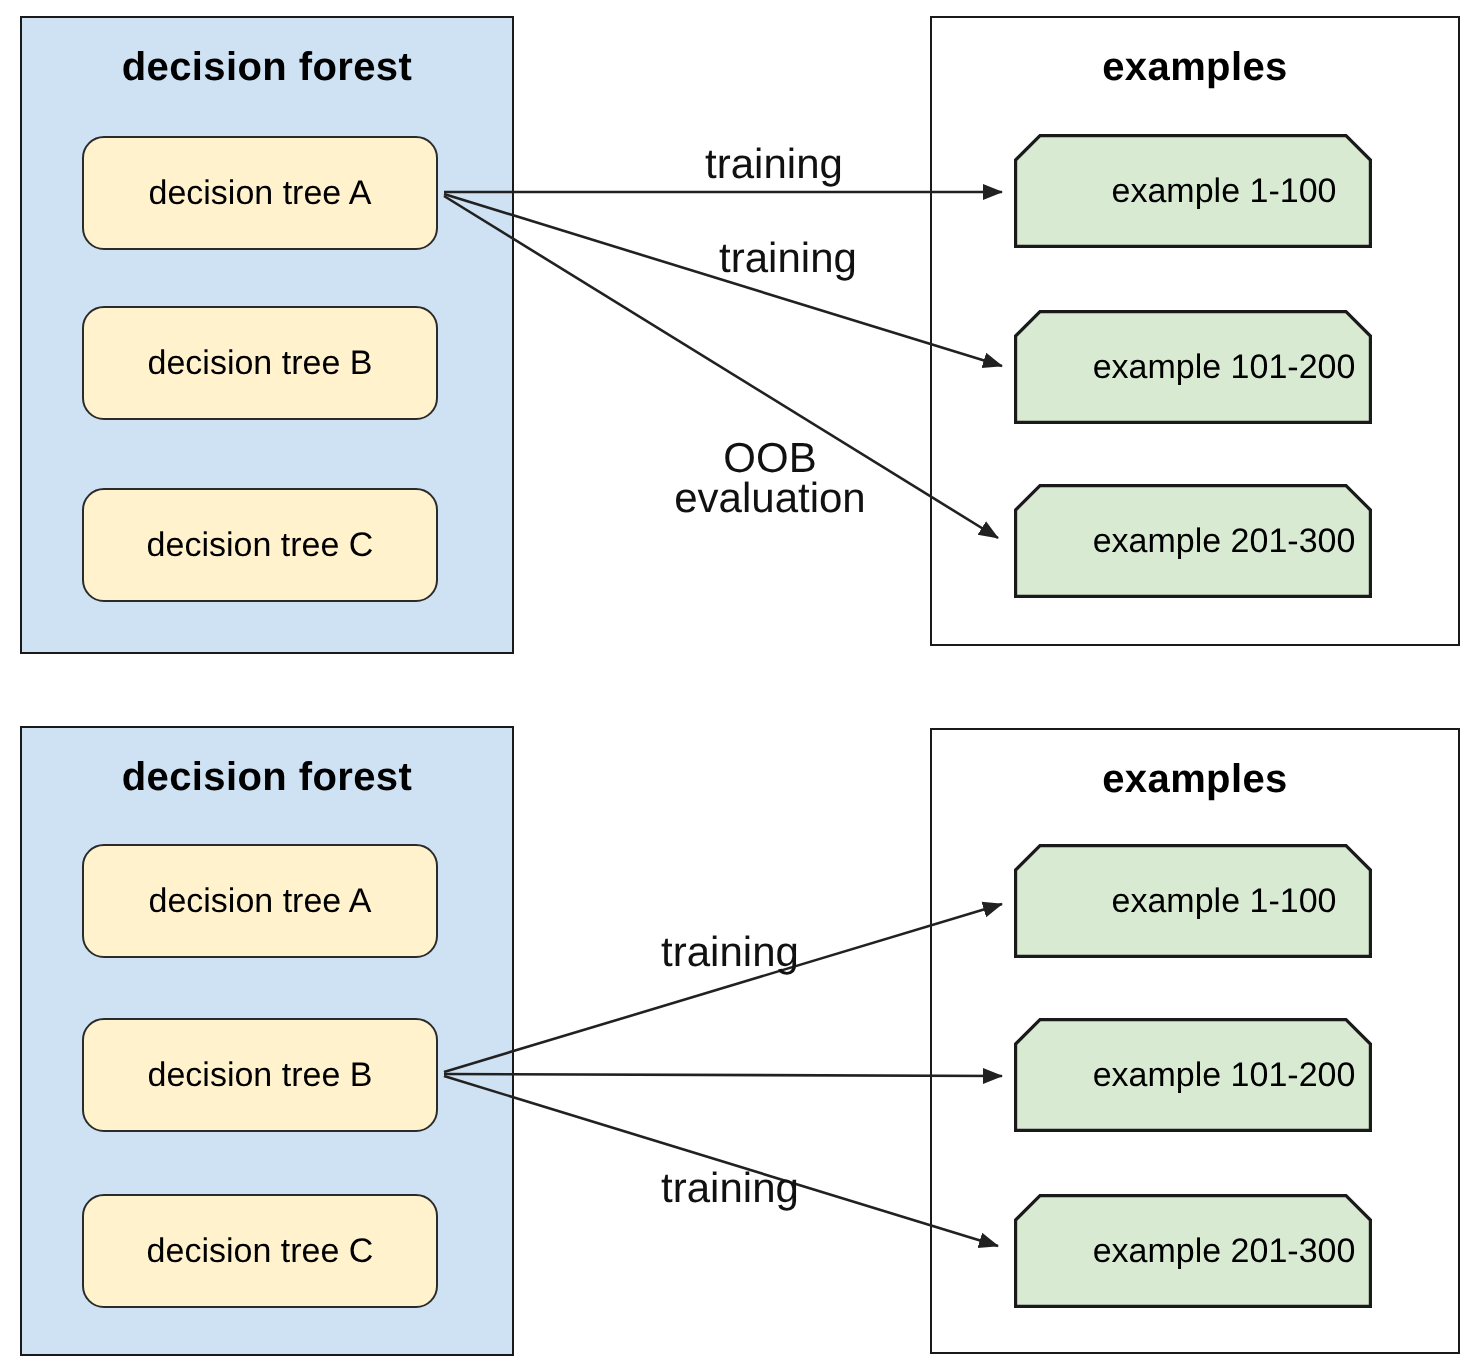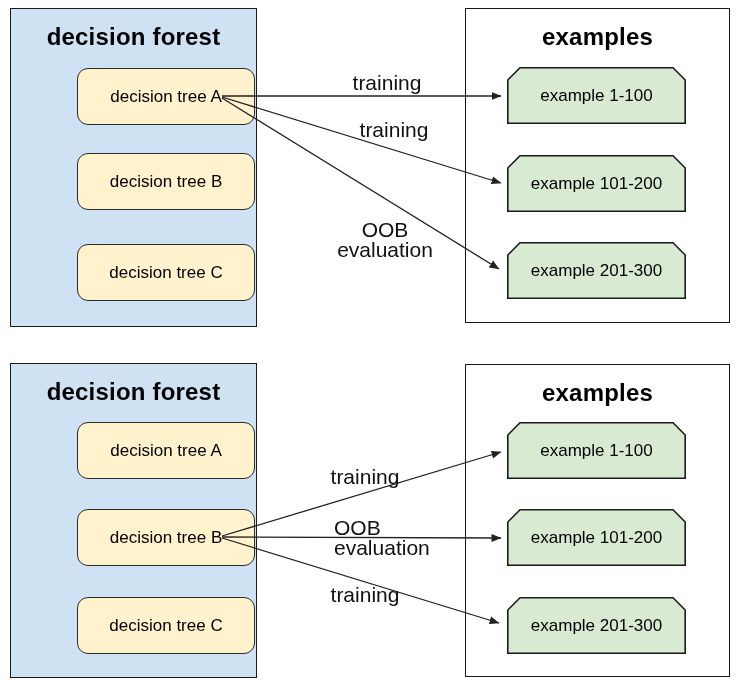--- a/index.html
+++ b/index.html
@@ -15,38 +15,37 @@
     position:absolute;
     box-sizing:border-box;
     border:1.7px solid #1a1a1a;
   }
   .forest-box{ background:#cfe2f3; }
   .examples-box{ background:#ffffff; }
   .box-title{
     position:absolute;
     left:0;right:0;top:14px;
     text-align:center;
-    font-size:24px;
+    font-size:20px;
     font-weight:bold;
     letter-spacing:0.2px;
   }
   .tree-node{
     position:absolute;
     box-sizing:border-box;
     width:178px;height:57px;
     background:#fff2cc;
     border:1.6px solid #2b2b2b;
     border-radius:11px;
     display:flex;align-items:center;justify-content:center;
     font-size:17px;
-    margin-left:36px;
   }
   .example-node{
     position:absolute;
-    width:179px;height:57px;
+    width:179px;height:57px;padding-left:31px;
   }
   .example-node svg{position:absolute;left:0;top:0;}
   .card-path{fill:#d9ead3;stroke:#1a1a1a;stroke-width:1.6;}
   .example-label{
     position:absolute;left:0;right:0;top:0;bottom:0;
     display:flex;align-items:center;justify-content:center;
     font-size:17px;
   }
   .arrows-layer{
     position:absolute;left:0;top:0;
@@ -153,17 +152,15 @@
     <line class="arrow-line" x1="222" y1="536" x2="501" y2="452" marker-end="url(#ah)"></line>
     <line class="arrow-line" x1="222" y1="537" x2="501" y2="538" marker-end="url(#ah)"></line>
     <line class="arrow-line" x1="222" y1="538" x2="499" y2="623" marker-end="url(#ah)"></line>
   </svg>
 
   <div class="arrow-label ta-center" style="left:337px;top:73px;width:100px;">training</div>
   <div class="arrow-label ta-center" style="left:344px;top:120px;width:100px;">training</div>
   <div class="arrow-label ta-center" style="left:315px;top:220px;width:140px;">OOB evaluation</div>
 
   <div class="arrow-label ta-center" style="left:315px;top:467px;width:100px;">training</div>
-  <div class="arrow-label" style="left:334px;top:518px;width:120px;">OOB
-evaluation</div>
   <div class="arrow-label ta-center" style="left:315px;top:585px;width:100px;">training</div>
 
 </div>
 
 </body></html>

